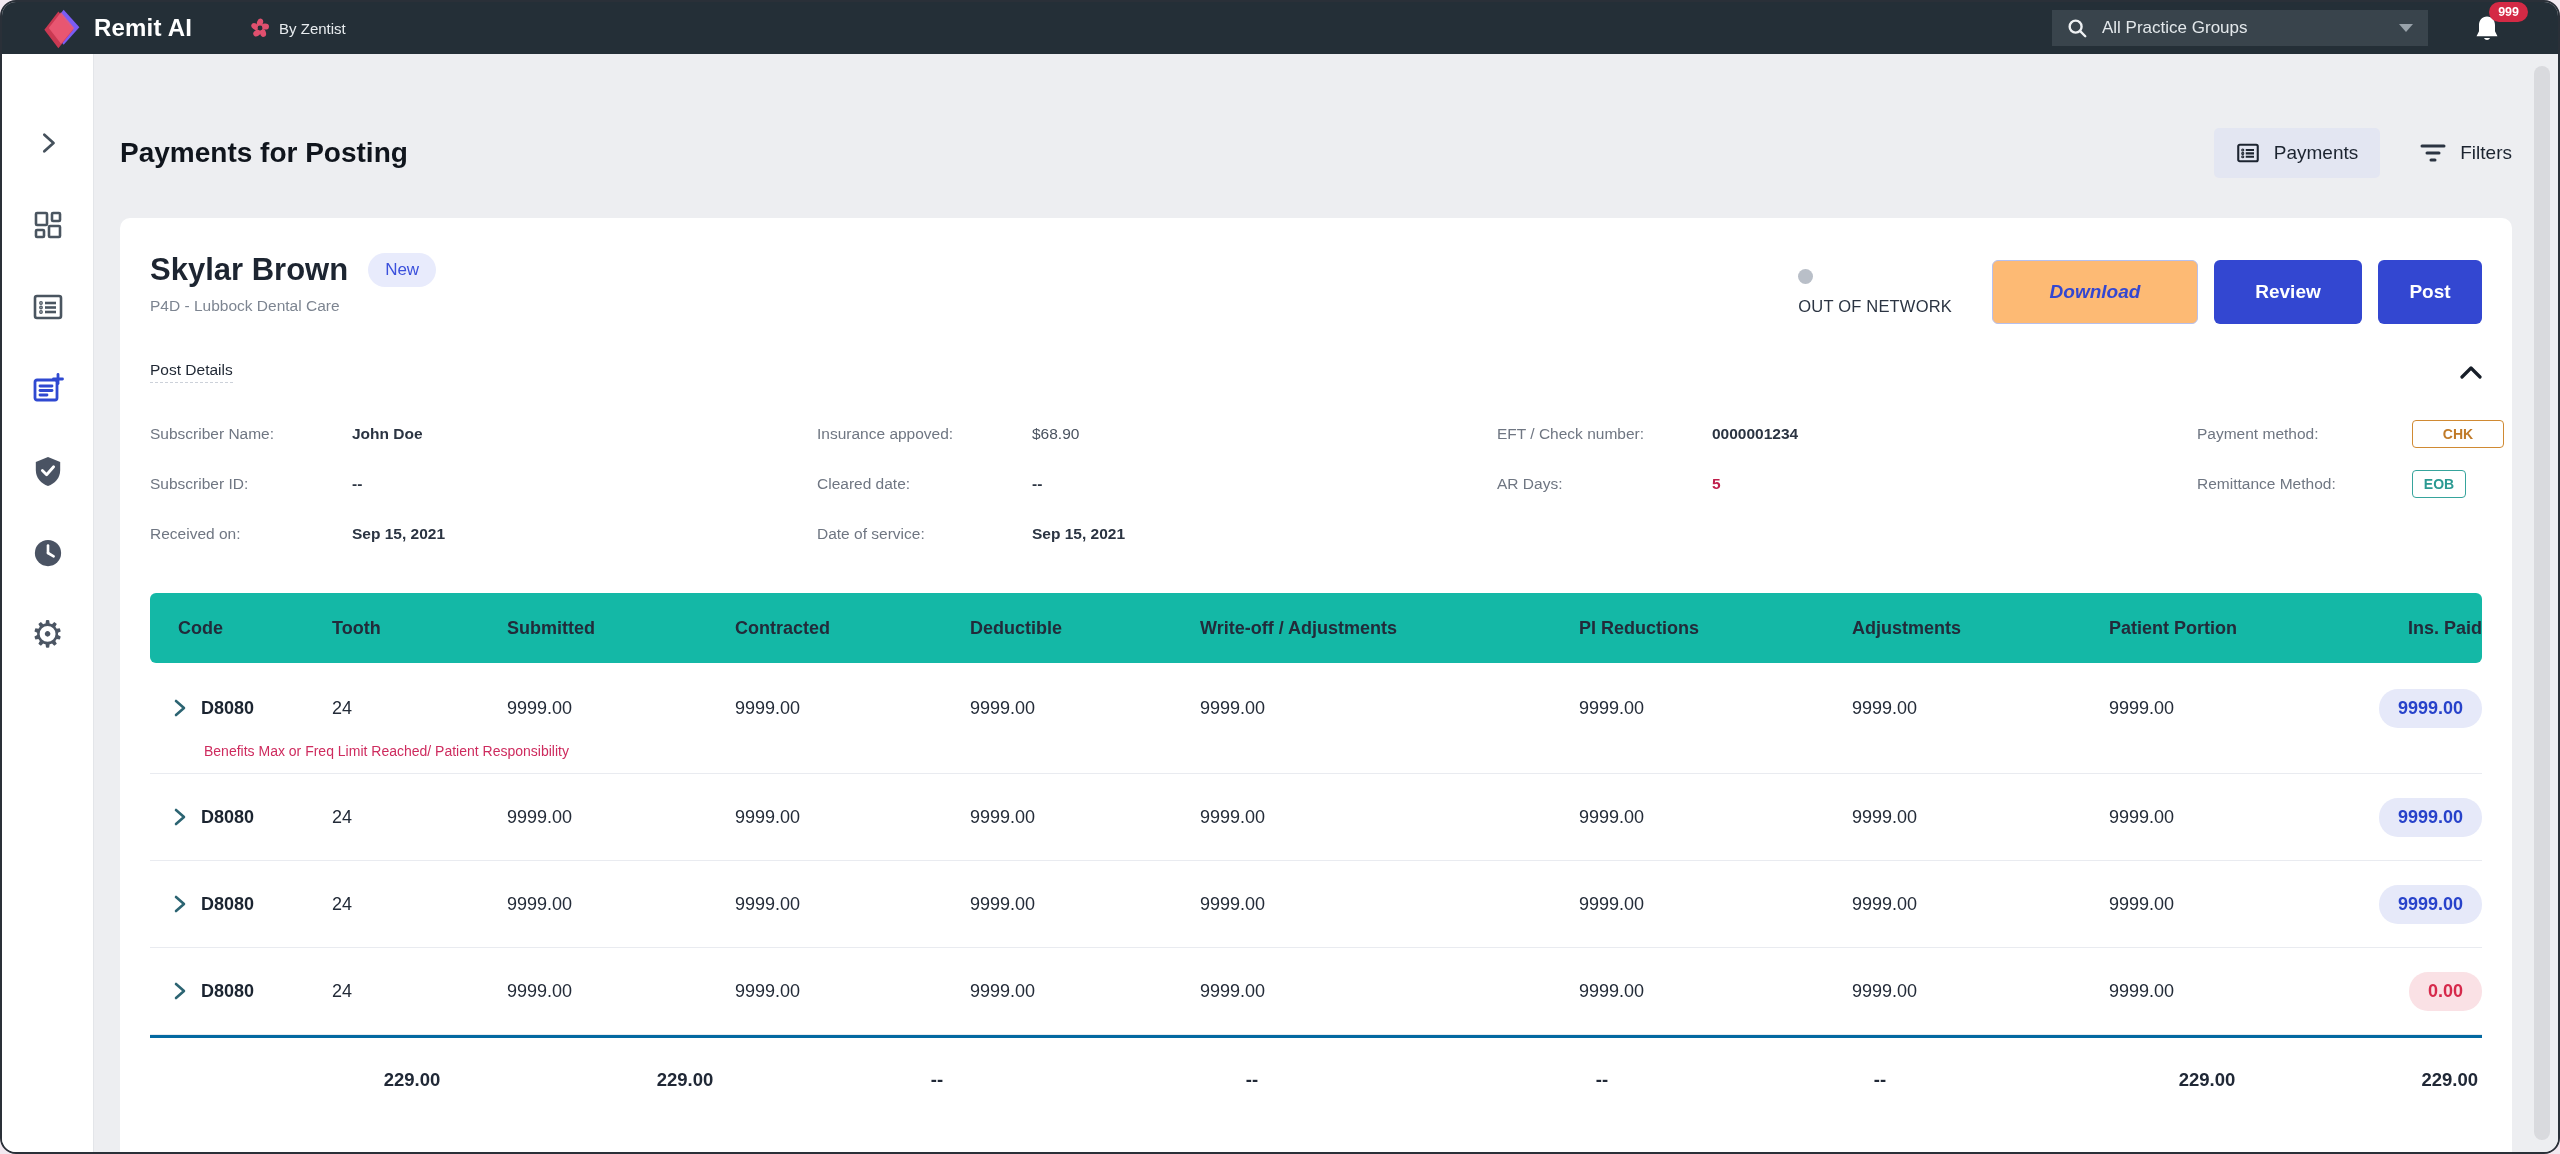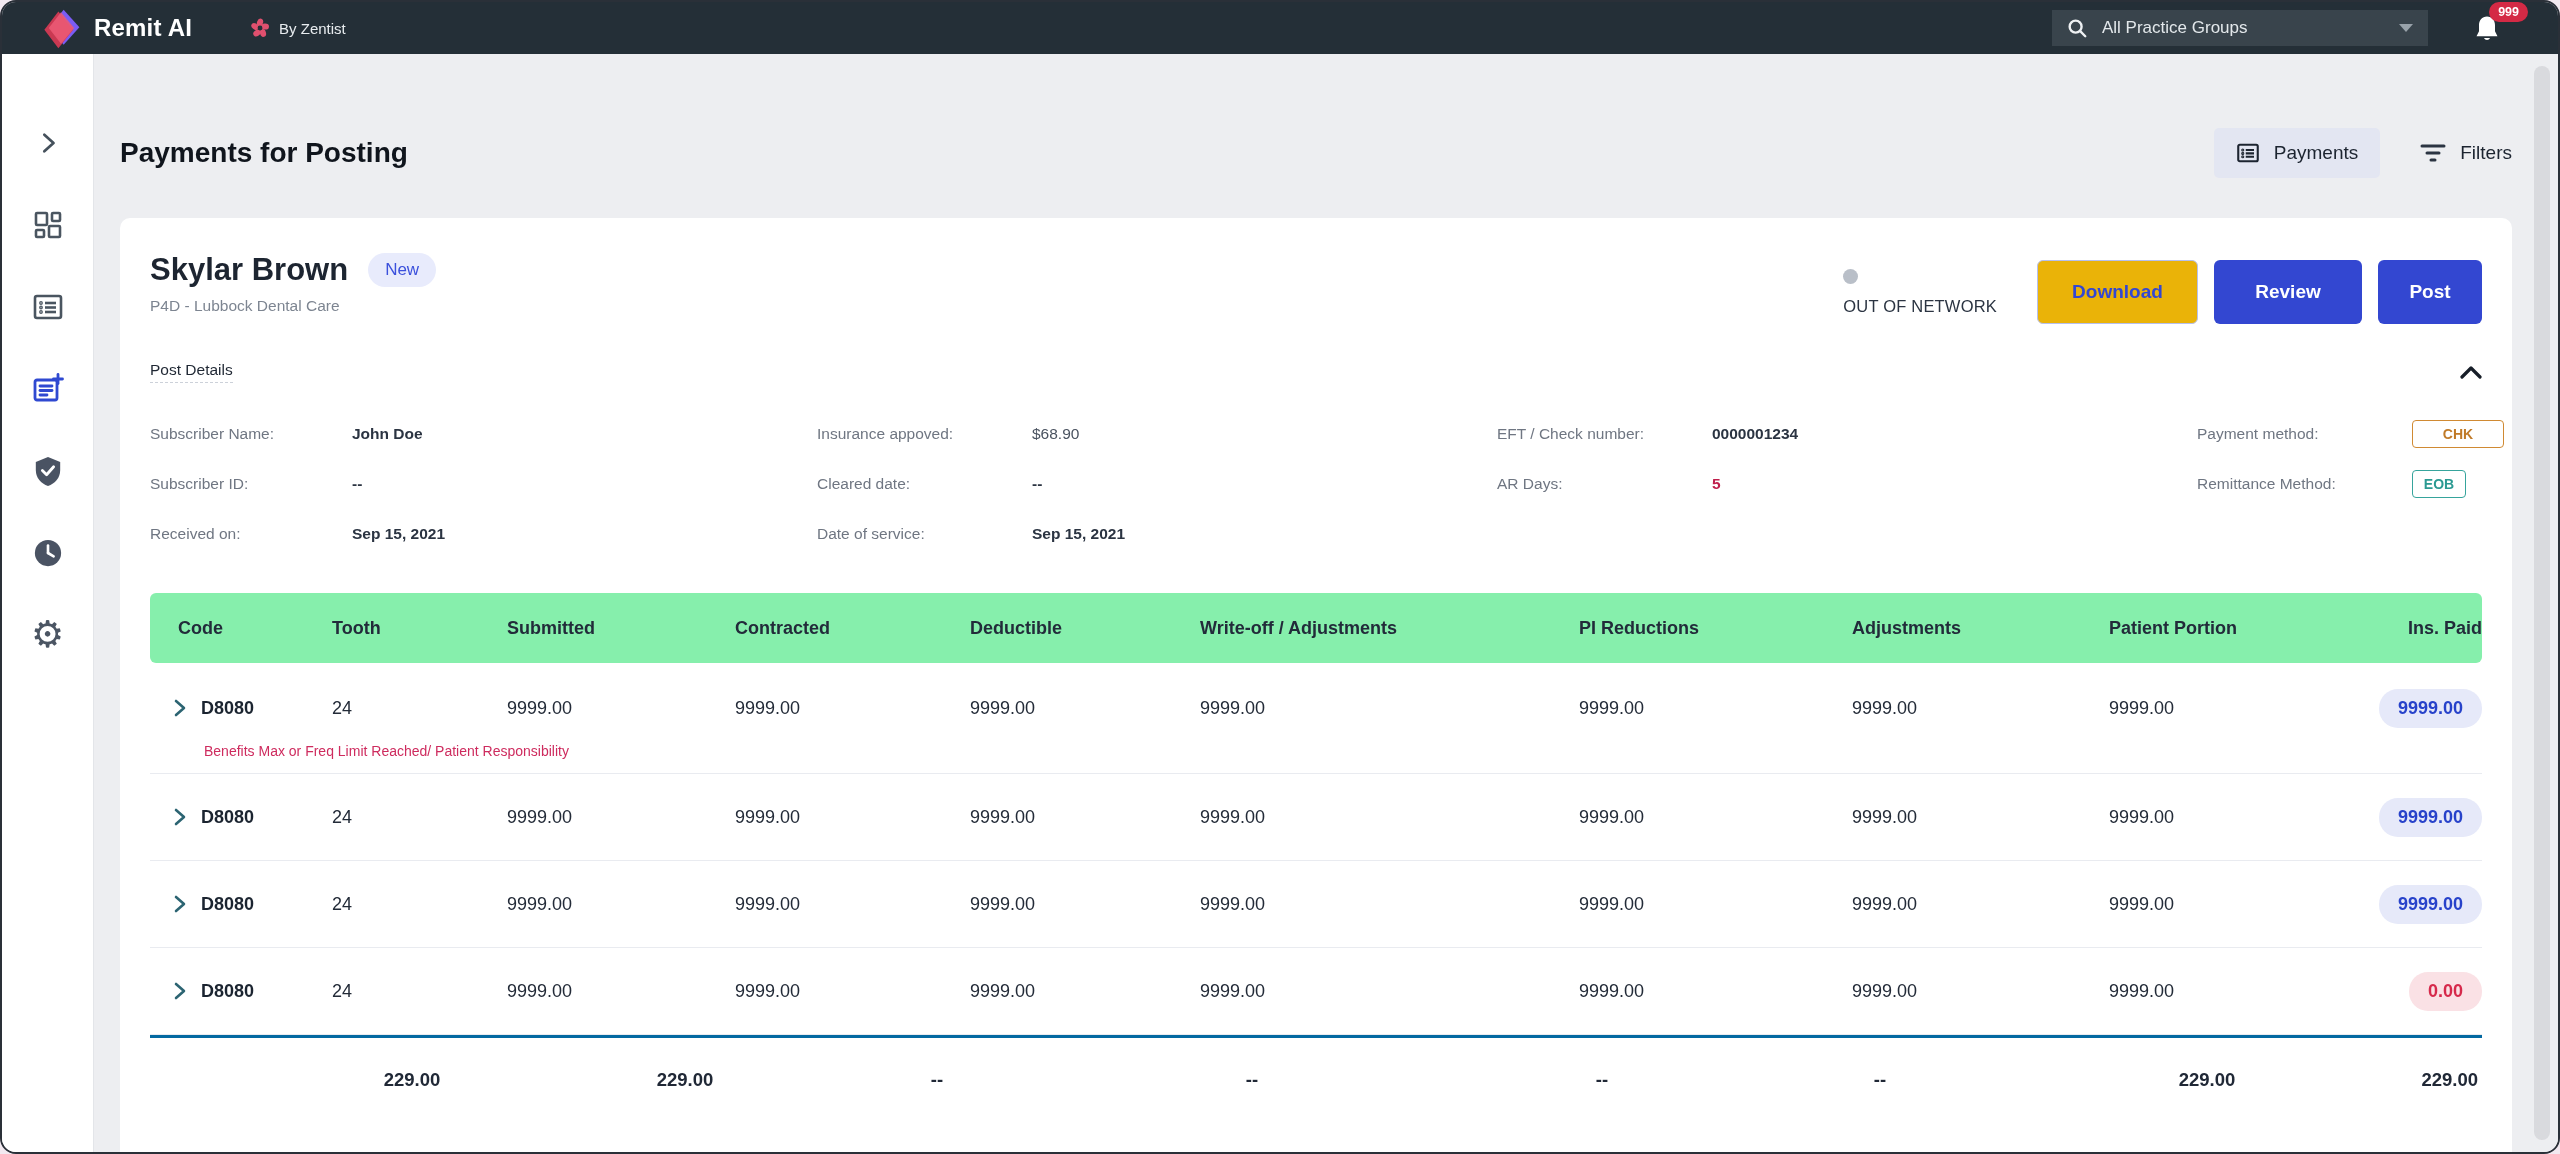--- a/index.html
+++ b/index.html
@@ -51,21 +51,21 @@
   .patient-name { font-size:31px; font-weight:bold; color:#1d2531; }
   .new-badge { margin-left:20px; background:#e8ebfc; color:#3b50dc; font-size:17px;
                border-radius:18px; padding:7px 17px; }
   .practice-sub { margin-top:9px; font-size:15.5px; color:#7d8591; }
   .actions { position:absolute; right:30px; top:42px; display:flex; align-items:center; gap:16px; }
   .network { display:flex; align-items:flex-start; gap:13px; margin-right:24px;flex-direction:column; }
   .network-dot { width:15px; height:15px; border-radius:50%; background:#b9bfc8; }
   .network-text { font-size:16.5px; color:#2b3442; letter-spacing:.2px; }
   .btn { height:64px; border-radius:6px; font-size:19px; font-weight:600; cursor:pointer;
          display:flex; align-items:center; justify-content:center; border:none; }
-  .btn-outline { width:161px; background:#eab308; border:1px solid #b6c0ee; color:#3347d1; }
+  .btn-outline { width:206px; background:#fdba74; border:1px solid #b6c0ee; color:#3347d1;font-style:italic; }
   .btn-solid { background:#3347d1; color:#fff; }
   .btn-review { width:148px; }
   .btn-post { width:104px; }
 
   .details-toggle { margin-top:46px; display:flex; align-items:center; justify-content:space-between; }
   .toggle-label { font-size:15.5px; color:#1f2733; border-bottom:1px dashed #ccd1d9;
                   padding-bottom:3px; cursor:pointer; }
 
   .details-grid { margin-top:26px; display:grid; grid-template-columns:667px 680px 700px auto; }
   .d-col .d-item { display:flex; height:50px; align-items:center; }
@@ -77,21 +77,21 @@
   .tag { font-size:14px; font-weight:bold; border-radius:4px; display:inline-block;
          text-align:center; padding:5px 0; }
   .tag-chk { width:92px; border:1.5px solid #d08a33; color:#c07a28; }
   .tag-eob { width:54px; border:1.5px solid #36a49c; color:#2b9a92; }
 
   
   .claims-table { margin-top:34px; }
   .t-grid { display:grid;
      grid-template-columns:182px 175px 228px 235px 230px 379px 273px 257px 203px 170px;
      align-items:center; }
-  .t-head { background:#86efac; border-radius:6px; height:70px; }
+  .t-head { background:#14b8a6; border-radius:6px; height:70px; }
   .t-head .th { font-size:18px; font-weight:600; color:#222b3a; }
   .th:first-child { padding-left:28px; }
   .th:last-child,.td:last-child { text-align:right; }
   .t-row { border-bottom:1px solid #e9ebf0; }
   .t-row .t-grid { height:86px; }
   .t-row.has-note .t-grid { height:80px; padding-top:10px; }
   .td { font-size:18px; color:#232b38; }
   .code-cell { display:flex; align-items:center; gap:13px; padding-left:22px; }
   .code-text { font-weight:bold; color:#1b2430; }
   .pill { display:inline-block; padding:9px 19px; border-radius:19px; font-size:18px;

